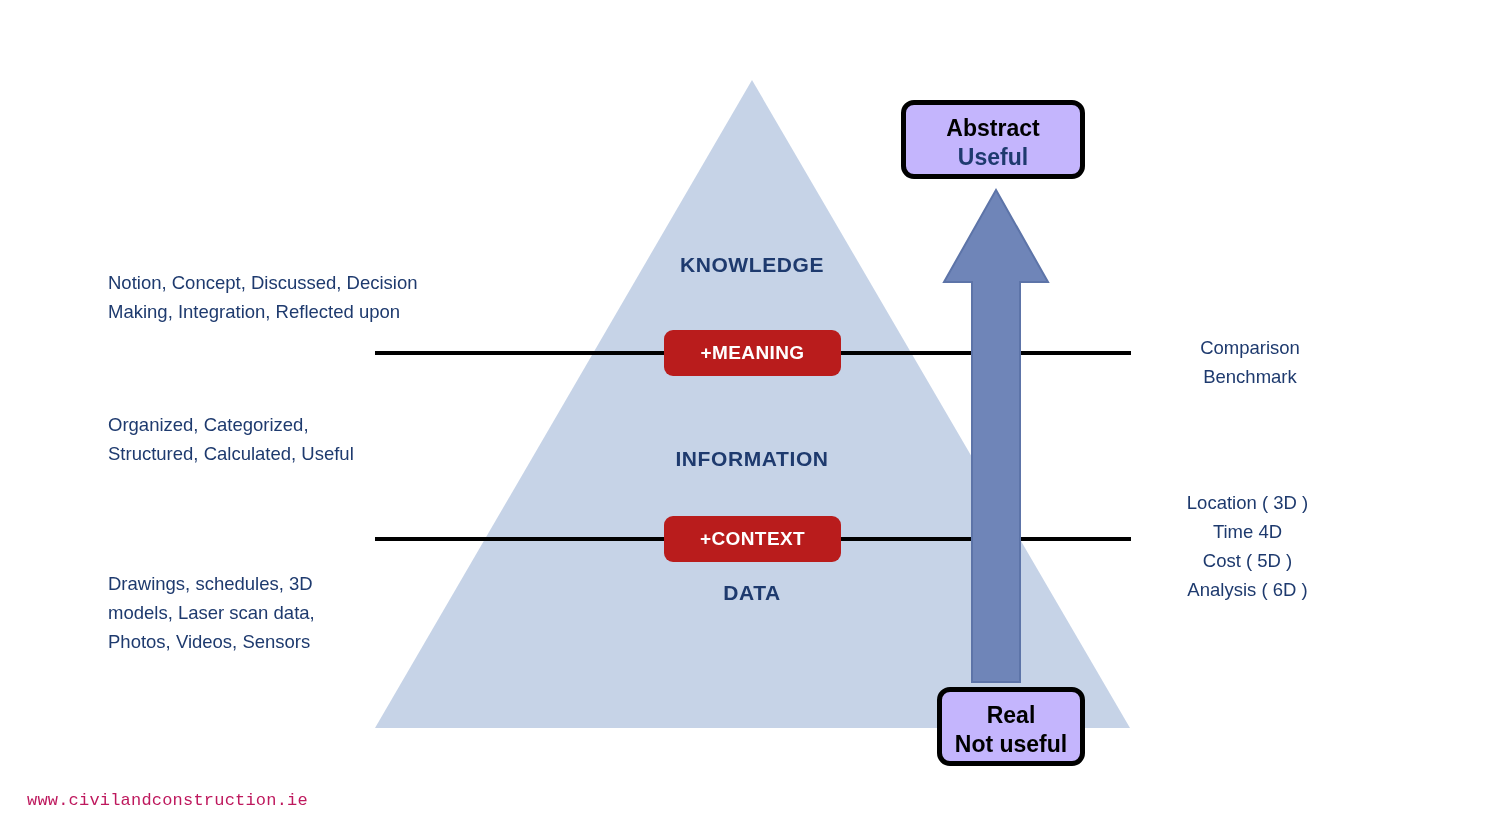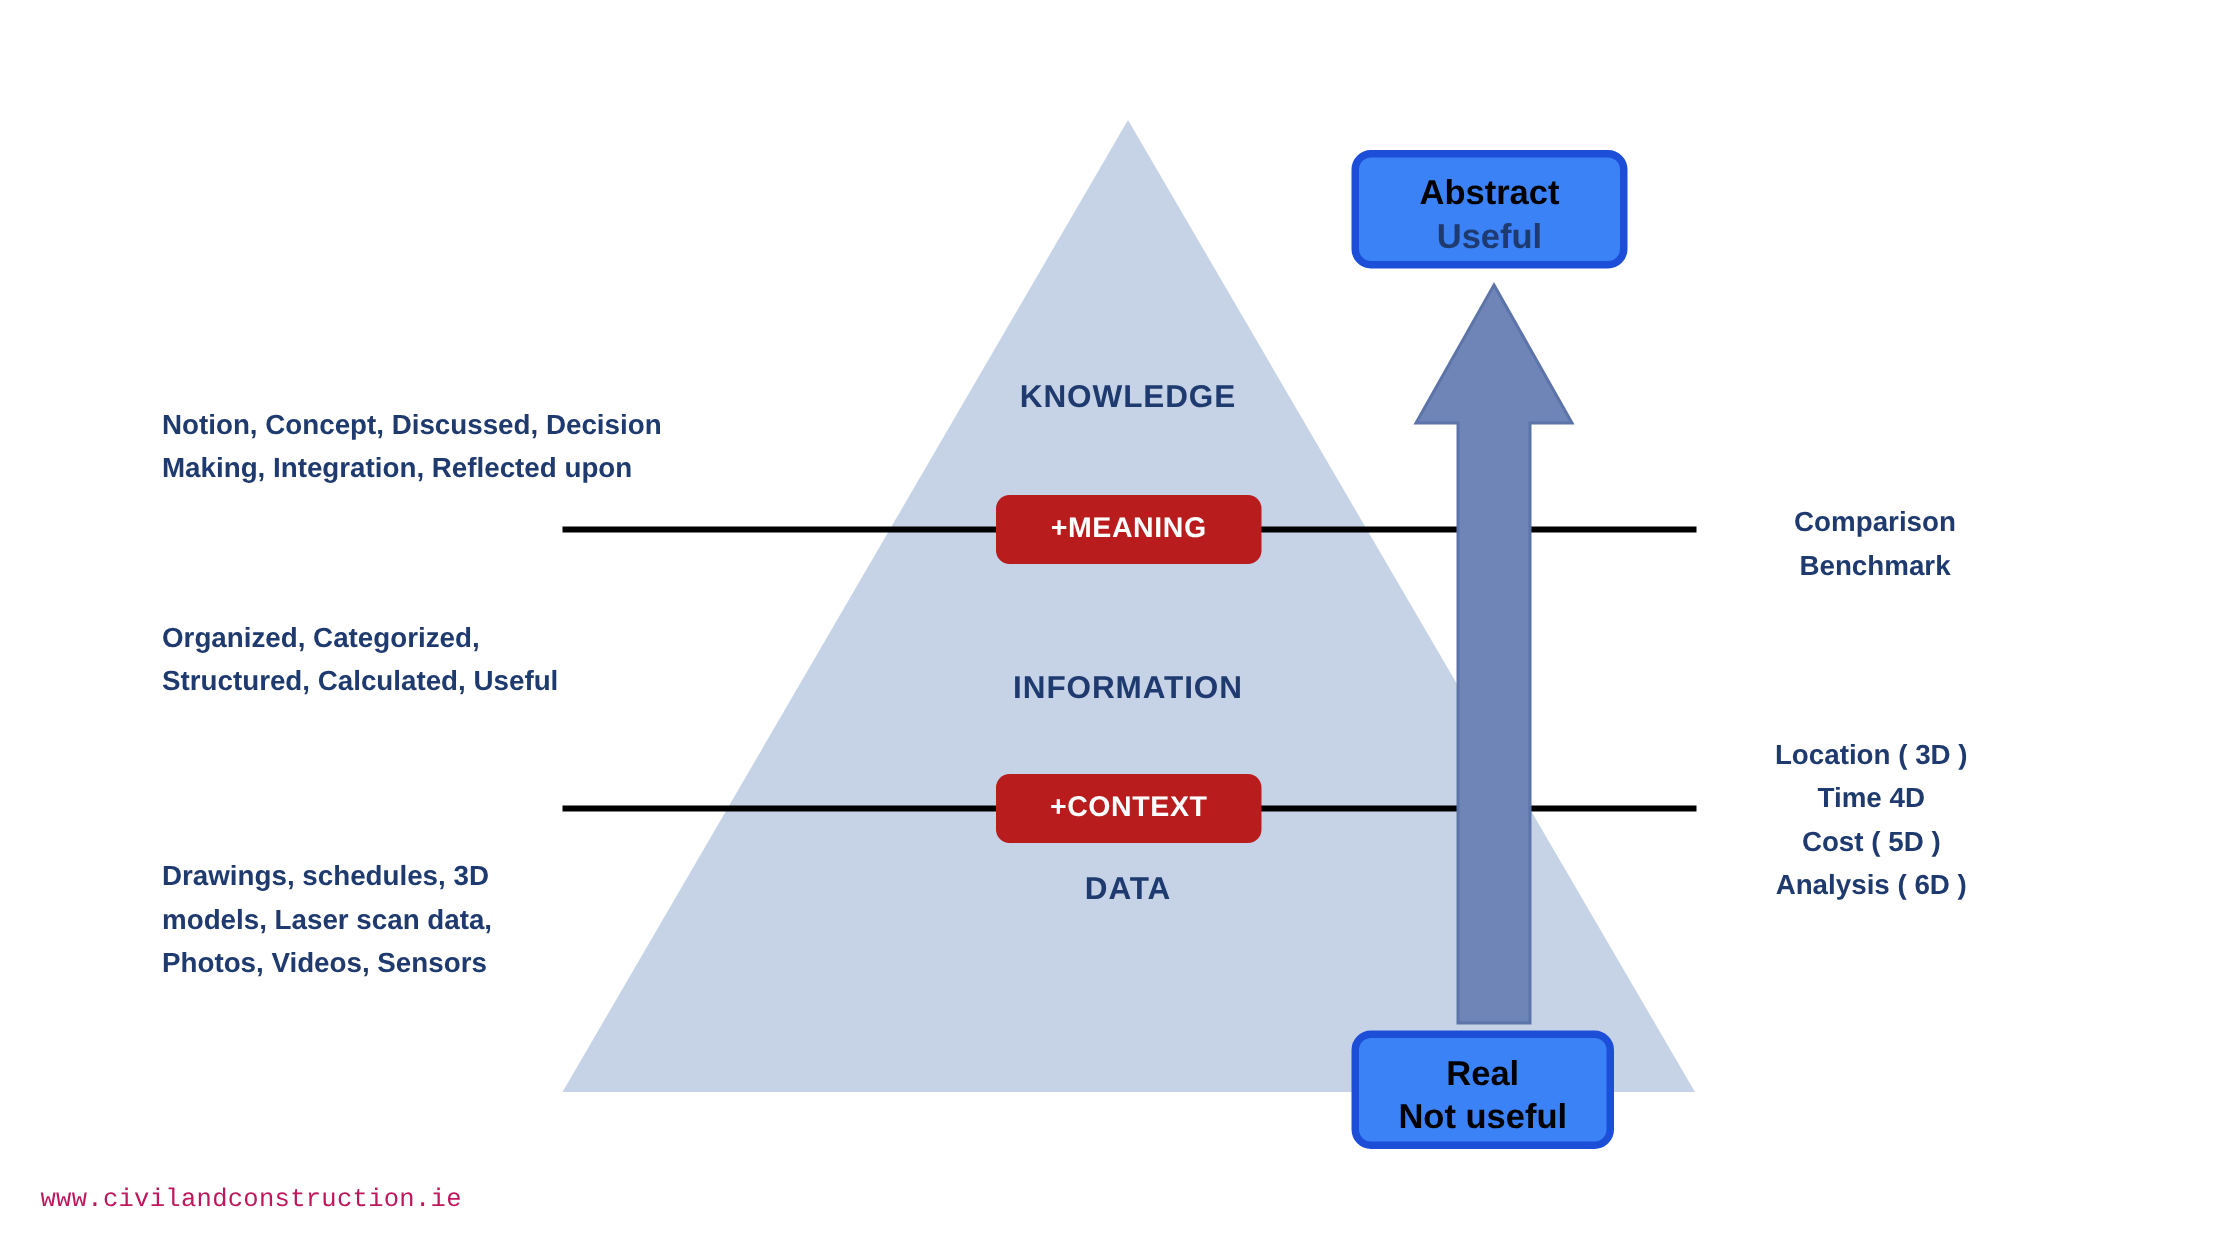--- a/index.html
+++ b/index.html
@@ -92,21 +92,21 @@
   #badge-context {
     left: 664px;
     top: 516px;
     width: 177px;
   }
 
   
   .side-note {
     position: absolute;
     color: #1e3a6e;
-    font-weight: bold;
+    font-weight: normal;
     font-size: 18.5px;
     line-height: 29px;
     white-space: pre-line;
   }
   .side-note.left  { text-align: left;  }
   .side-note.right { text-align: center; }
 
   #note-knowledge { left: 108px; top: 268px; width: 430px; }
   #note-information { left: 108px; top: 410px; width: 400px; }
   #note-data { left: 108px; top: 557px; width: 330px; margin-top: 12px; }
@@ -119,37 +119,37 @@
     position: absolute;
     left: 940px;
     top: 186px;
     width: 112px;
     height: 500px;
   }
 
   
   .end-box {
     position: absolute;
-    border: 5px solid #1d4ed8;
+    border: 5px solid #000000;
     border-radius: 13px;
-    background: #3b82f6;
+    background: #c4b5fd;
     text-align: center;
     box-sizing: border-box;
     padding-top: 9px;
   }
   #box-abstract {
     left: 901px;
     top: 100px;
     width: 184px;
     height: 79px;
   }
   #box-real {
-    left: 901px;
+    left: 937px;
     top: 687px;
-    width: 175px;
+    width: 148px;
     height: 79px;
   }
   .end-line-1 {
     display: block;
     font-size: 23px;
     font-weight: bold;
     color: #000000;
     line-height: 28px;
   }
   .end-line-2 {

